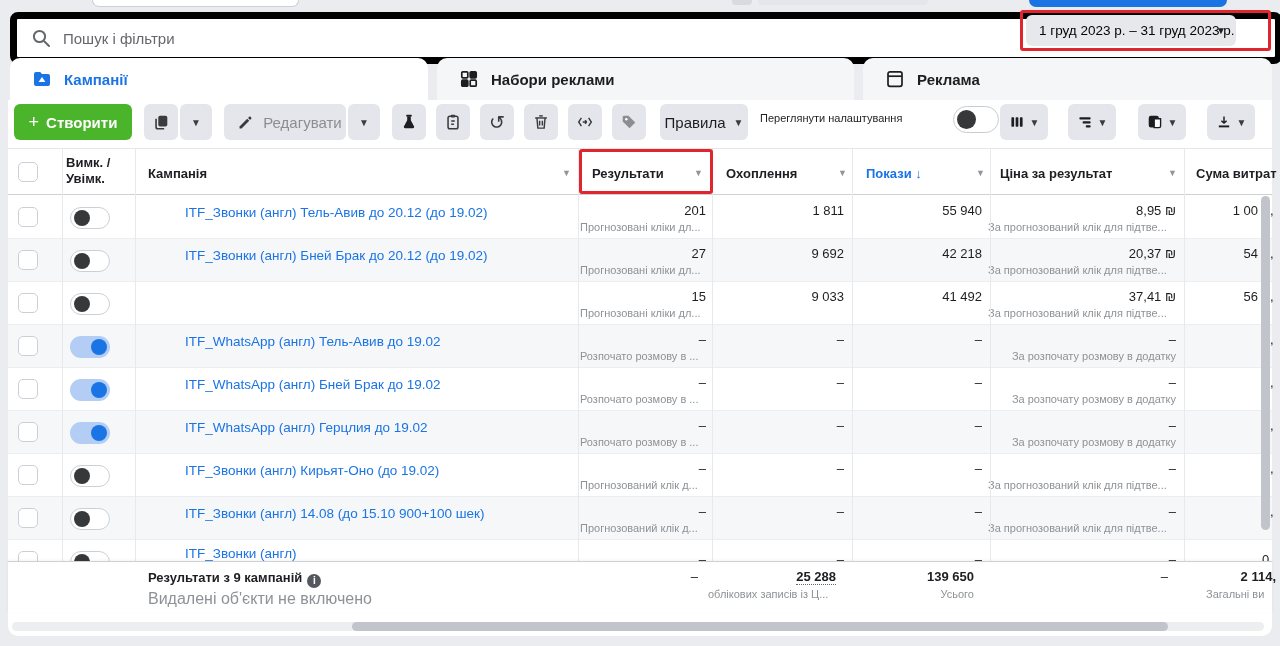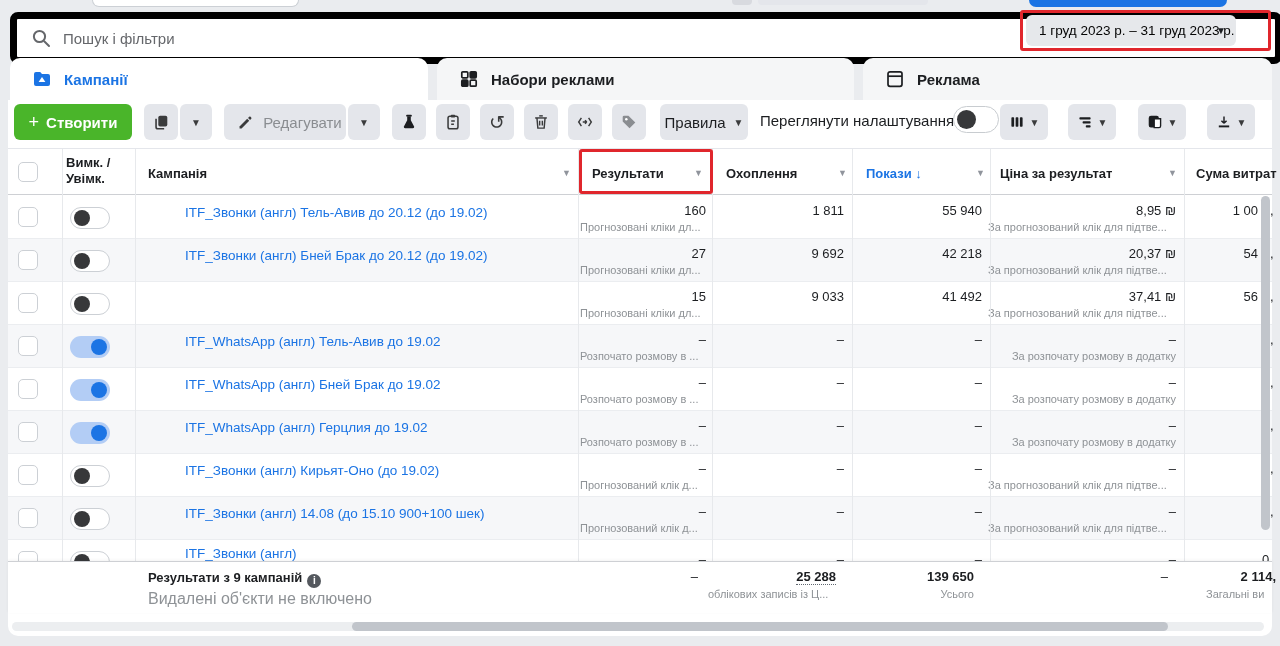--- a/index.html
+++ b/index.html
@@ -41,21 +41,21 @@
   .create{left:14px;width:118px;background:#4ab52a;color:#fff;font-weight:bold;font-size:15px;}
   .create .plus{font-size:18px;font-weight:normal;margin-right:7px;}
   .ib{width:34px;}
   .b-copy{left:144px;} .b-copycaret{left:180px;width:32px;}
   .b-edit{left:224px;width:122px;padding-left:9px;} .b-edit .elabel{margin-left:9px;font-size:15px;color:#8a8d91;}
   .b-editcaret{left:348px;width:32px;}
   .b-flask{left:392px;} .b-clip{left:436px;} .b-undo{left:480px;font-size:19px;color:#3a3b3c;}
   .b-trash{left:524px;} .b-code{left:568px;} .b-tag{left:612px;}
   .b-rules{left:660px;width:88px;font-size:15px;color:#1c1e21;}
   .b-rules .bcaret{margin-left:8px;}
-  .preview-label{left:760px;top:112px;font-size:15px;color:#1c1e21;}
+  .preview-label{left:760px;top:112px;font-size:11px;color:#1c1e21;}
   .toggle-big{left:953px;top:106px;width:46px;height:27px;border-radius:14px;background:#fff;border:1px solid #c8ccd0;box-sizing:border-box;}
   .toggle-big i{position:absolute;left:3px;top:3px;width:19px;height:19px;border-radius:50%;background:#37383a;}
   .b-cols{left:1000px;width:48px;} .b-break{left:1068px;width:48px;} .b-reports{left:1138px;width:48px;} .b-export{left:1207px;width:48px;}
   .b-cols svg,.b-break svg,.b-reports svg,.b-export svg{margin-right:5px;}
   .tbdivider{left:8px;top:148px;width:1264px;height:1px;background:#e4e6eb;}
   
   .thead{left:8px;top:149px;width:1264px;height:46px;background:#fff;border-bottom:1px solid #ced0d4;box-sizing:border-box;}
   .hcb{left:18px;top:162px;}
   .cb{position:absolute;width:20px;height:20px;background:#fff;border:1.5px solid #ccd0d5;border-radius:5px;box-sizing:border-box;}
   .hlabel{position:absolute;font-size:13px;font-weight:bold;color:#1c1e21;white-space:nowrap;}
@@ -284,21 +284,21 @@
   <div class="vline v5"></div>
   <div class="vline v6"></div>
   <div class="vline v7"></div>
 
   <div class="row" style="top:196px">
     <div class="cb"></div>
     <div class="tgl off">
         <i></i>
       </div>
     <a class="cname">ITF_Звонки (англ) Тель-Авив до 20.12 (до 19.02)</a>
-    <span class="val c-res">160</span>
+    <span class="val c-res">201</span>
     <span class="sub c-res">Прогнозовані кліки дл...</span>
     <span class="val c-reach">1 811</span>
     <span class="val c-imp">55 940</span>
     <span class="val c-cpr">8,95 ₪</span>
     <span class="sub c-cpr">За прогнозований клік для підтве...</span>
     <span class="val c-spend">1 00</span>
     <span class="edge">,</span>
   </div>
   <div class="row alt" style="top:239px">
     <div class="cb"></div>

